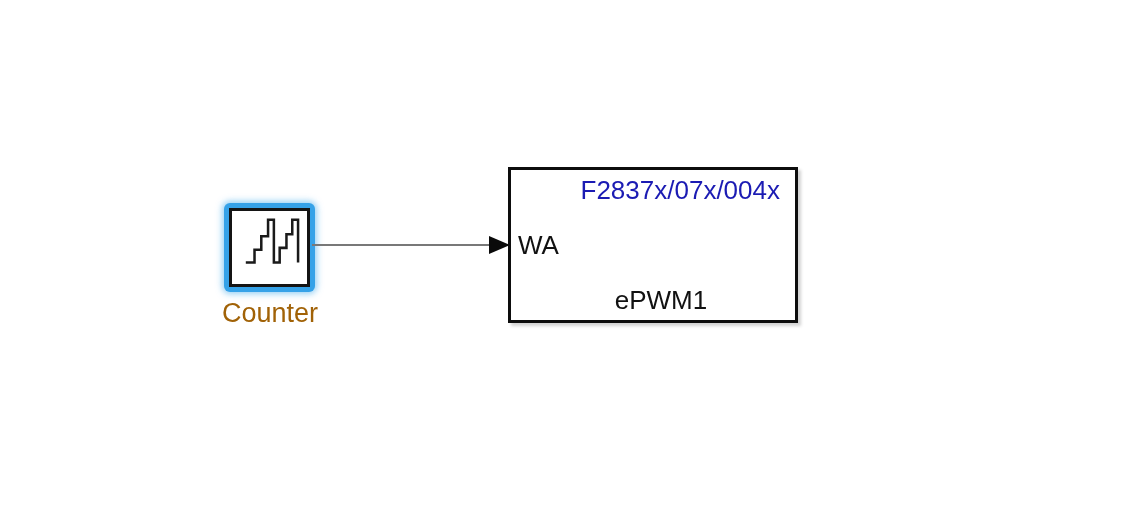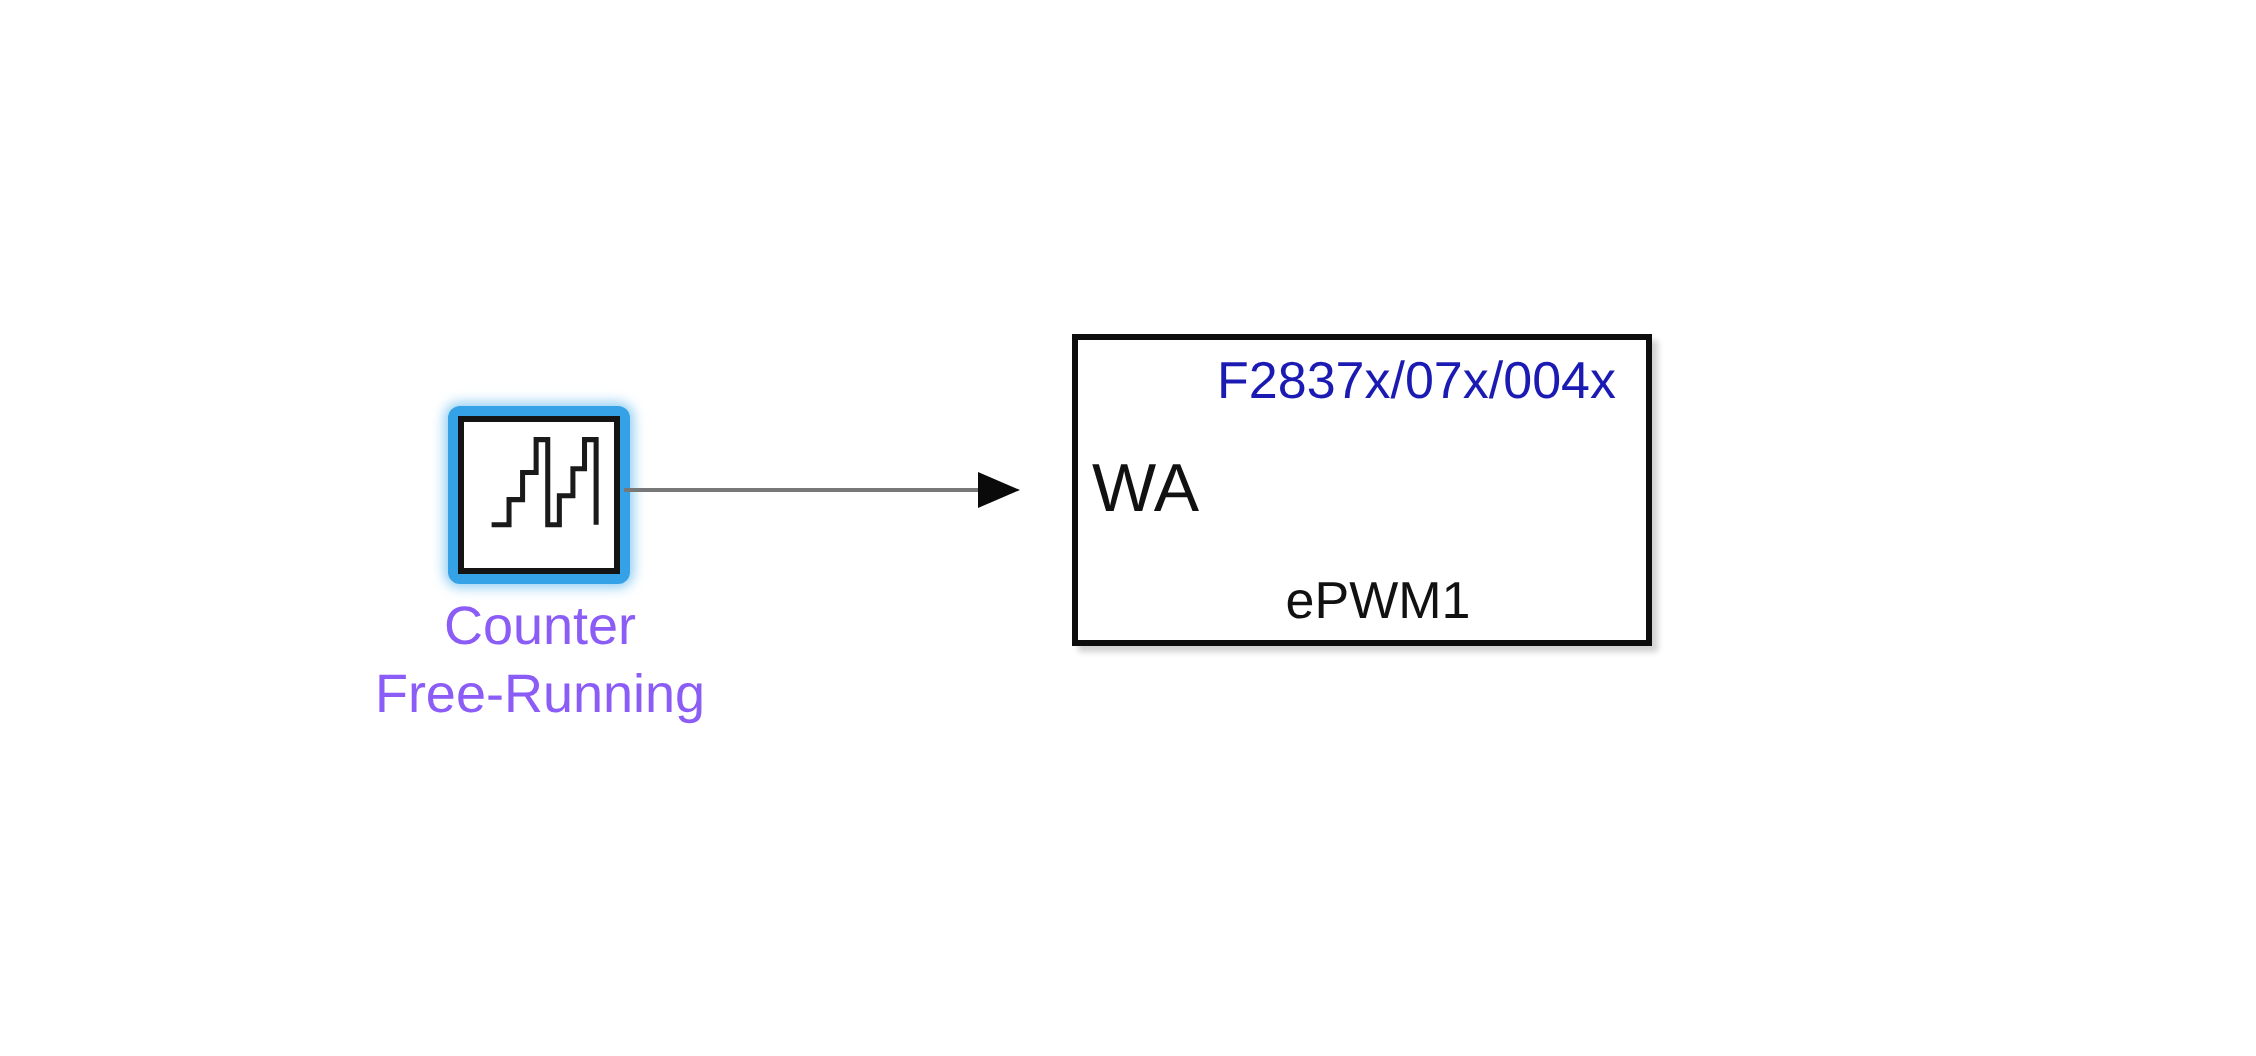--- a/index.html
+++ b/index.html
@@ -33,54 +33,53 @@
   }
   .counter-icon-svg { width: 68px; height: 60px; margin-bottom: 8px; }
 
   .counter-label {
     position: absolute;
     left: 144px; top: 296px;
     width: 252px;
     text-align: center;
     font-size: 27px;
     line-height: 34px;
-    color: #8b5cf6;
+    color: #a16207;
     letter-spacing: 0px;
   }
 
   
   .connector {
     position: absolute;
     left: 310px; top: 233px;
     width: 202px; height: 24px;
   }
 
   
   .epwm-block {
     position: absolute;
     left: 508px; top: 167px;
     width: 290px; height: 156px;
     background: #ffffff;
     border: 3px solid #0d0d0d;
     box-sizing: border-box;
     box-shadow: 3px 3px 3px rgba(0,0,0,0.18);
-    margin-left: 28px;
   }
   .epwm-header {
     position: absolute;
     top: 5px; right: 15px;
     font-size: 26px;
     color: #1b1bb3;
     white-space: nowrap;
   }
   .epwm-port {
     position: absolute;
     left: 7px; top: 50%;
     transform: translateY(-50%);
-    font-size: 34px;
+    font-size: 26px;
     color: #111111;
   }
   .epwm-name {
     position: absolute;
     bottom: 4px; left: 16px; right: 0;
     text-align: center;
     font-size: 26px;
     color: #111111;
   }
 </style>
@@ -92,21 +91,20 @@
   <div class="counter-halo">
     <div class="counter-block">
       <svg class="counter-icon-svg" viewBox="0 0 70 62" xmlns="http://www.w3.org/2000/svg">
         <path d="M10 50 H19 V37 H26 V23 H33 V6 H39 V50 H45 V35 H52 V21 H58 V6 H64 V50" fill="none" stroke="#1a1a1a" stroke-width="2.6"></path>
       </svg>
     </div>
   </div>
 
   <div class="counter-label">
     <div>Counter</div>
-    <div>Free-Running</div>
   </div>
 
   <svg class="connector" viewBox="0 0 202 24" xmlns="http://www.w3.org/2000/svg">
     <line x1="2" y1="12" x2="182" y2="12" stroke="#787878" stroke-width="2"></line>
     <polygon points="179,3 200,12 179,21" fill="#0a0a0a"></polygon>
   </svg>
 
   <div class="epwm-block">
     <div class="epwm-header">F2837x/07x/004x</div>
     <div class="epwm-port">WA</div>

